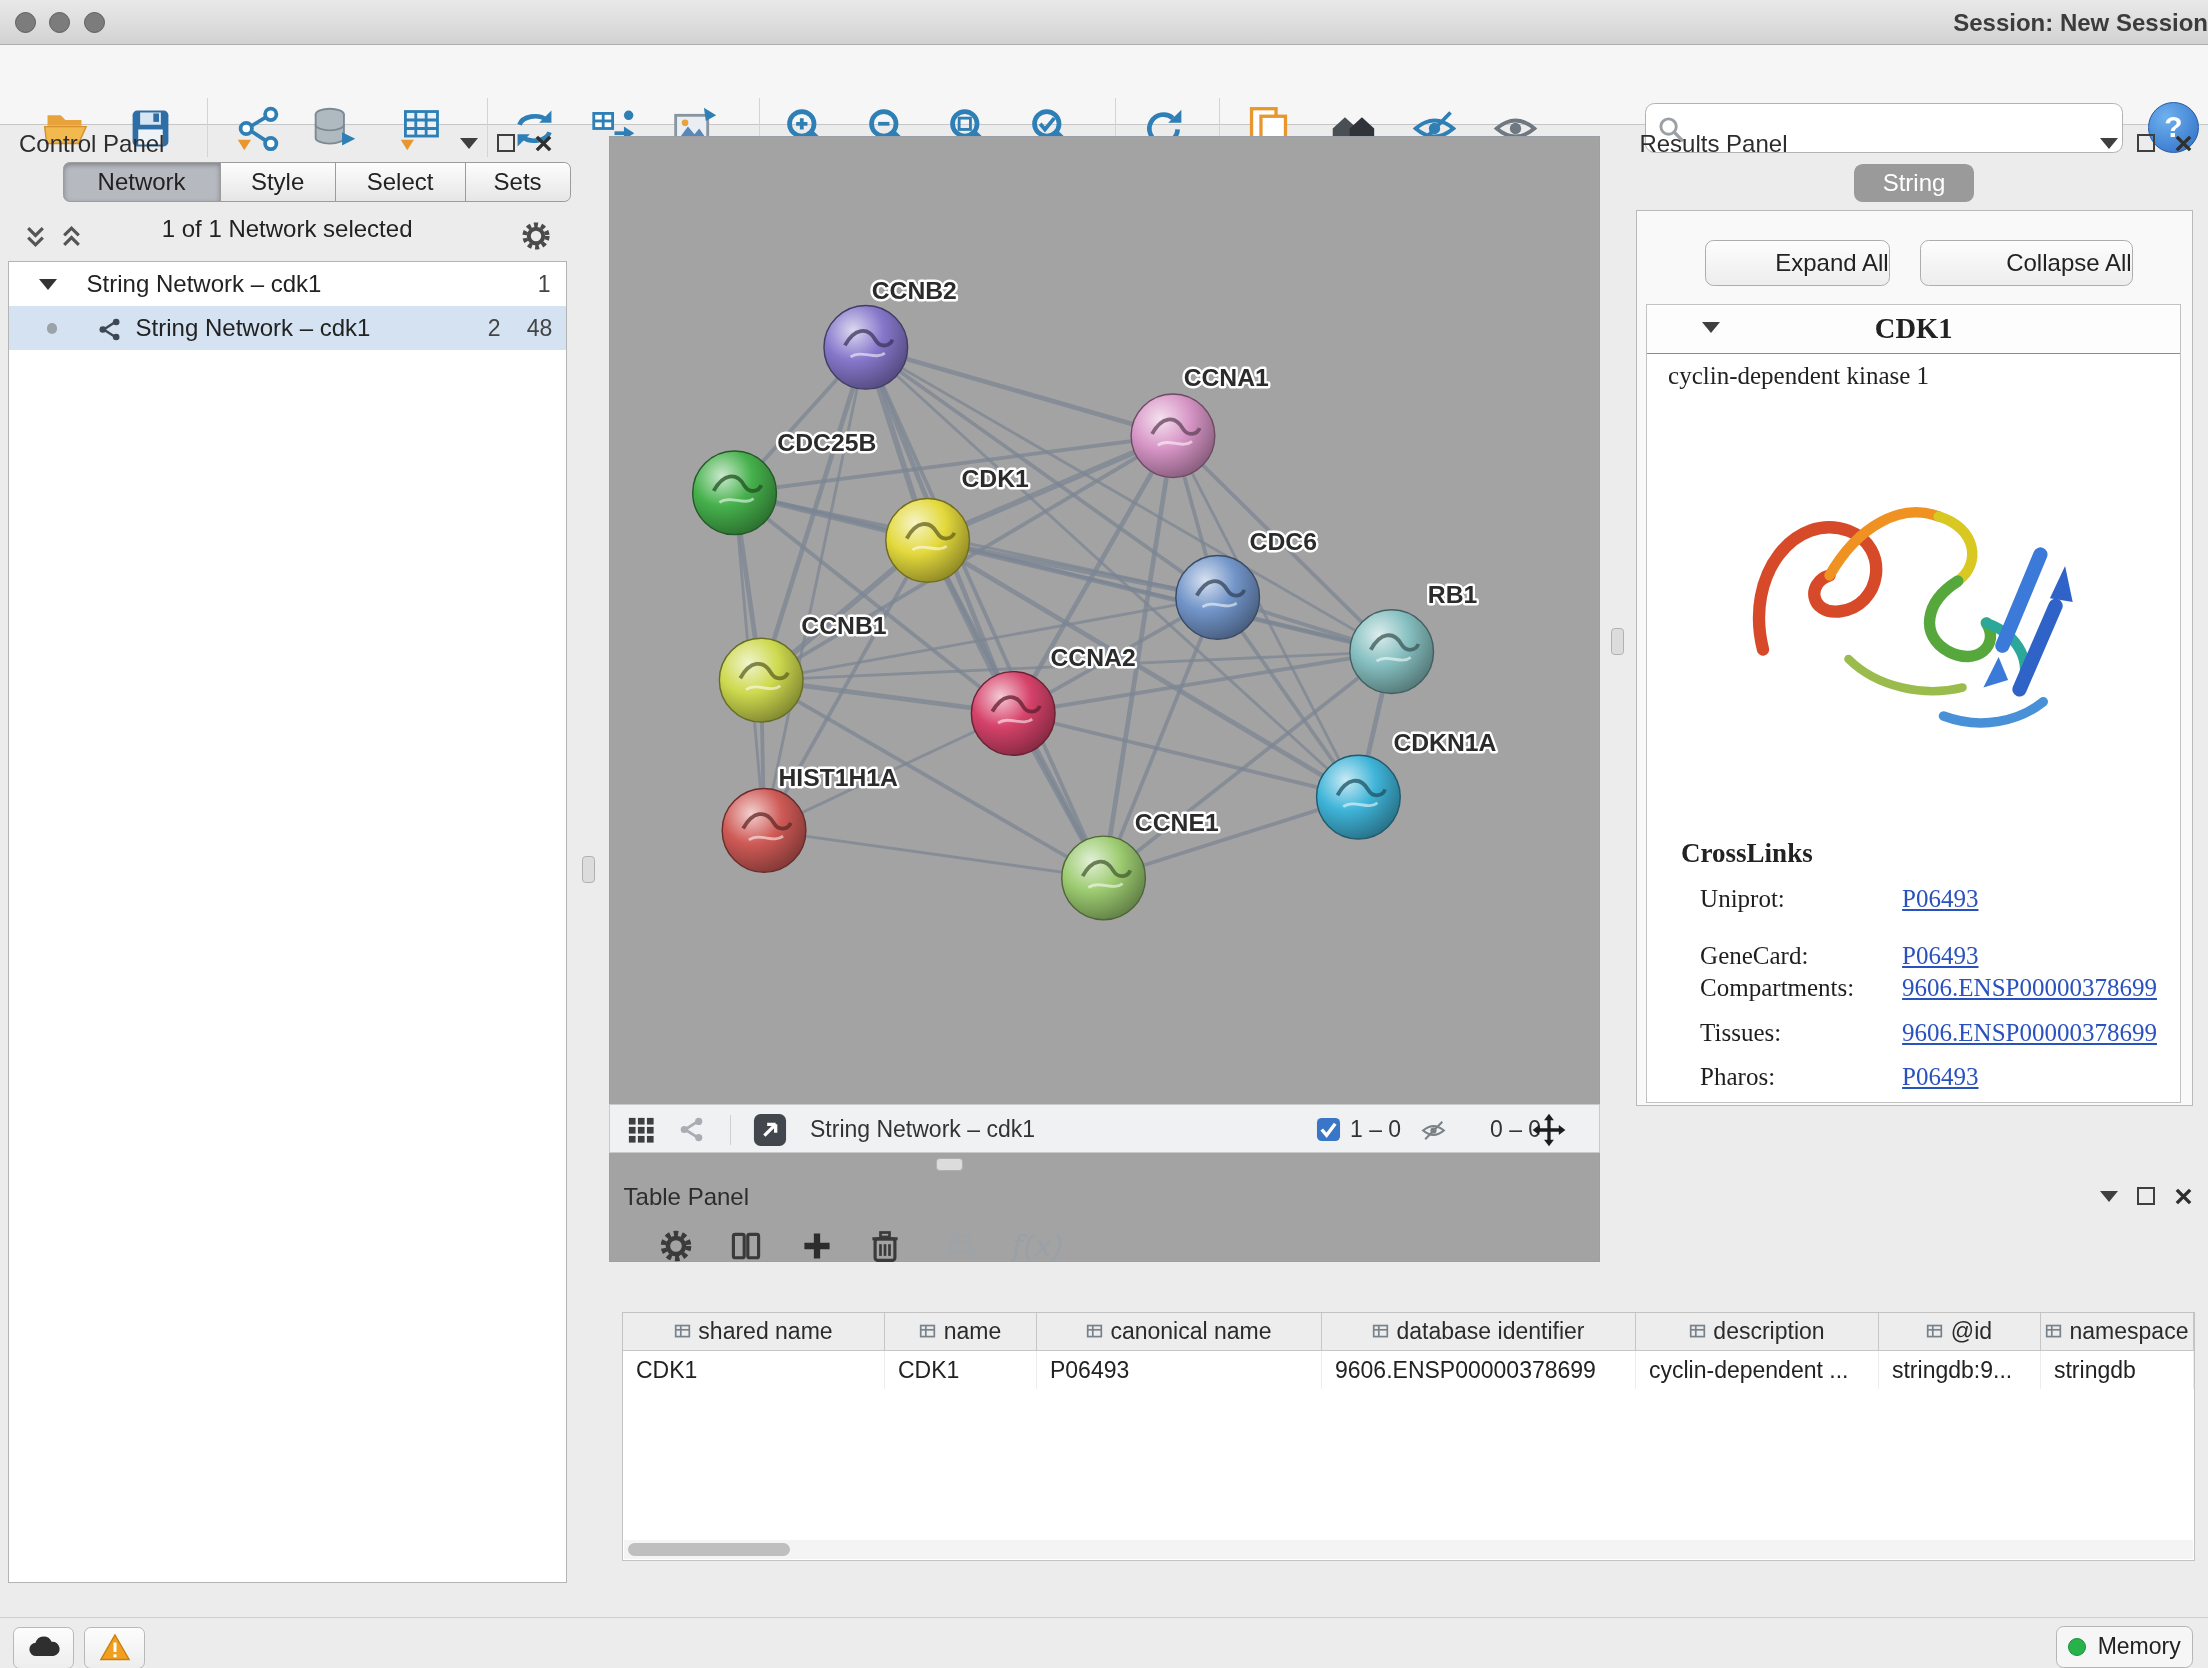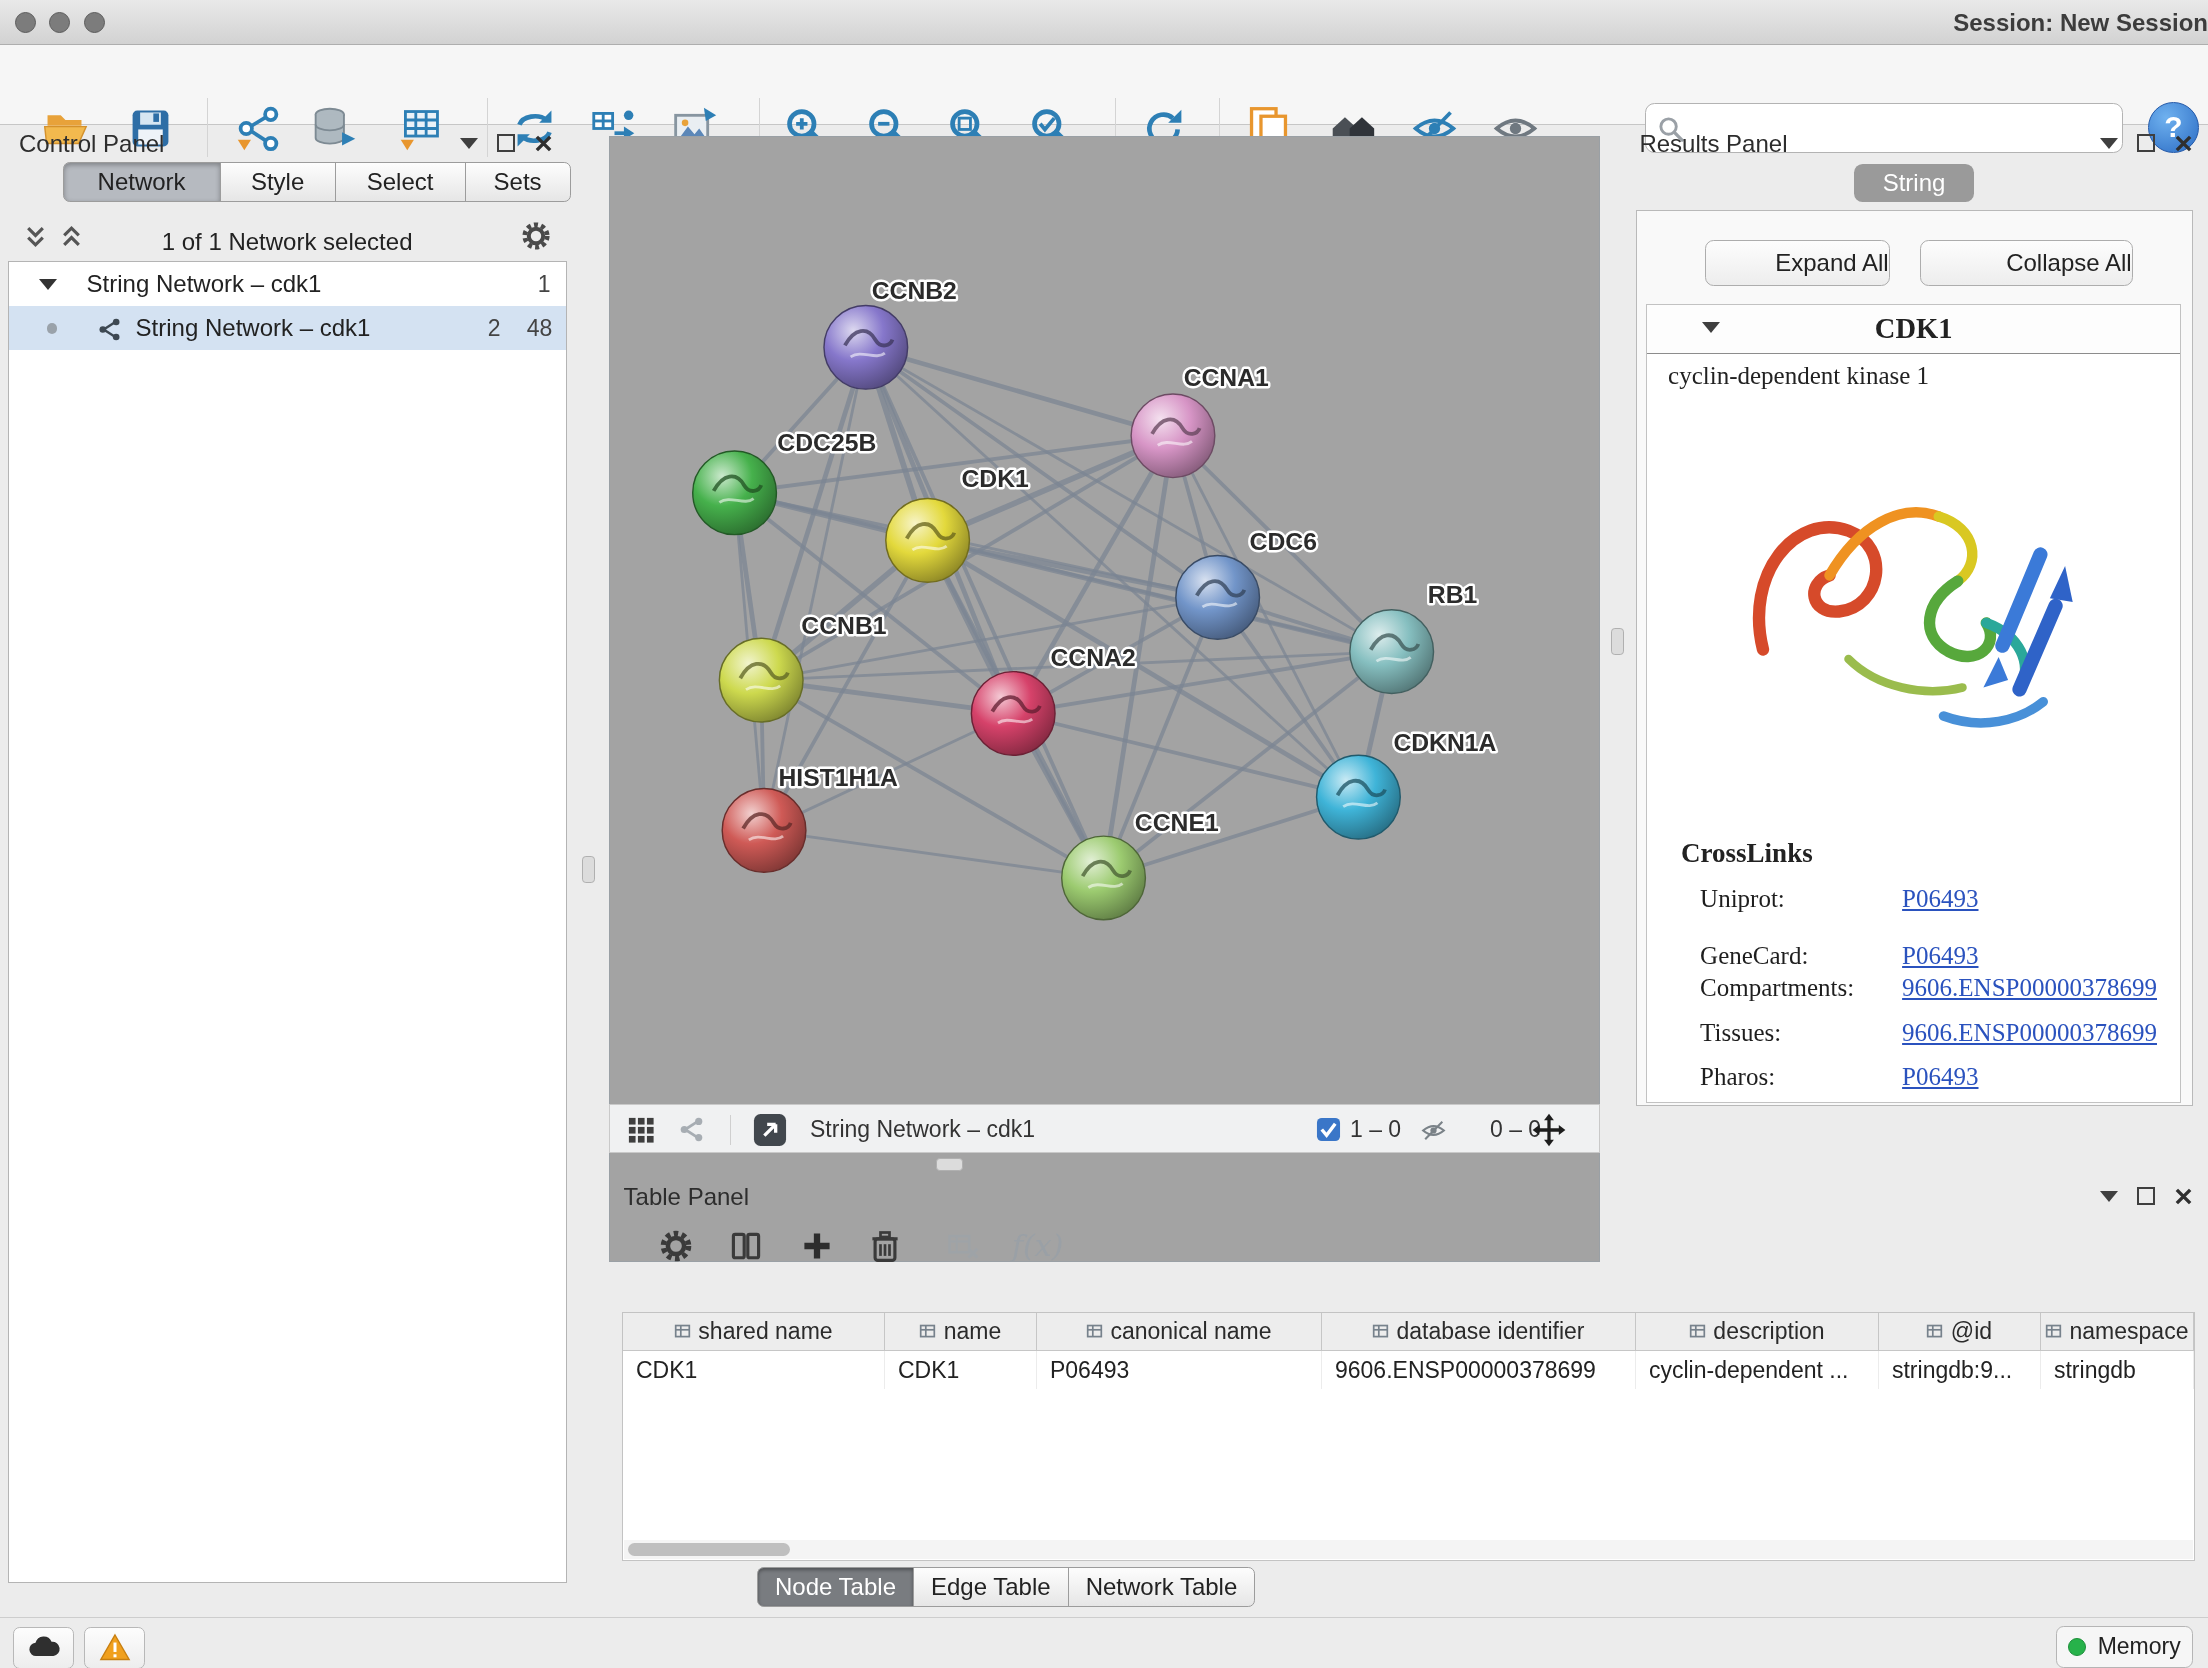--- a/index.html
+++ b/index.html
@@ -265,21 +265,21 @@
     <div class="seg" style="width:95px">Select</div>
     <div class="seg" style="width:70px">Sets</div>
   </div>
   <div class="abs" style="left:0;top:88px;width:559px;height:44px">
     <svg class="abs" style="left:15px;top:9.5px" width="25" height="25" viewBox="0 0 24 24">
         <path d="M5 4l7 7 7-7M5 13l7 7 7-7" fill="none" stroke="#555" stroke-width="3"></path>
       </svg>
     <svg class="abs" style="left:51px;top:9.5px" width="25" height="25" viewBox="0 0 24 24">
         <path d="M5 20l7-7 7 7M5 11l7-7 7 7" fill="none" stroke="#555" stroke-width="3"></path>
       </svg>
-    <div class="abs" style="left:0;right:0;top:14px;text-align:center;font-size:24px;color:#222">1 of 1 Network selected</div>
+    <div class="abs" style="left:0;right:0;top:1px;text-align:center;font-size:24px;color:#222">1 of 1 Network selected</div>
     <svg class="abs" style="right:15px;top:5.7px" width="32" height="32" viewBox="0 0 40 40">
         <circle cx="20" cy="20" r="14" fill="none" stroke="#4a4a4a" stroke-width="6" stroke-dasharray="5 4"></circle>
         <circle cx="20" cy="20" r="9" fill="none" stroke="#4a4a4a" stroke-width="5"></circle>
       </svg>
   </div>
   <div id="cp-tree">
     <div class="tree-row">
       <div class="tree-tri"></div>
       <span class="abs" style="left:78px">String Network – cdk1</span>
       <span class="tree-cnt" style="right:15px">1</span>
@@ -701,25 +701,20 @@
       <div class="td c3">9606.ENSP00000378699</div>
       <div class="td c4">cyclin-dependent ...</div>
       <div class="td c5">stringdb:9...</div>
       <div class="td c6">stringdb</div>
     </div>
     <div id="tp-scroll">
       <div id="tp-thumb"></div>
     </div>
   </div>
 
-  <div id="tp-tabs">
-    <div class="seg seg-dark">Node Table</div>
-    <div class="seg">Edge Table</div>
-    <div class="seg">Network Table</div>
-  </div>
 </div>
 
 <div id="bottombar">
   <div class="bb-btn" style="left:13.3px">
     <svg width="34" height="25" viewBox="0 0 36 26">
         <path d="M10 22a7 7 0 0 1-1-14 9 9 0 0 1 17-1 6.5 6.5 0 0 1 2 15z" fill="#2f2f2f"></path>
       </svg>
   </div>
   <div class="bb-btn" style="left:84px">
     <svg width="32" height="28.5" viewBox="0 0 34 30">

